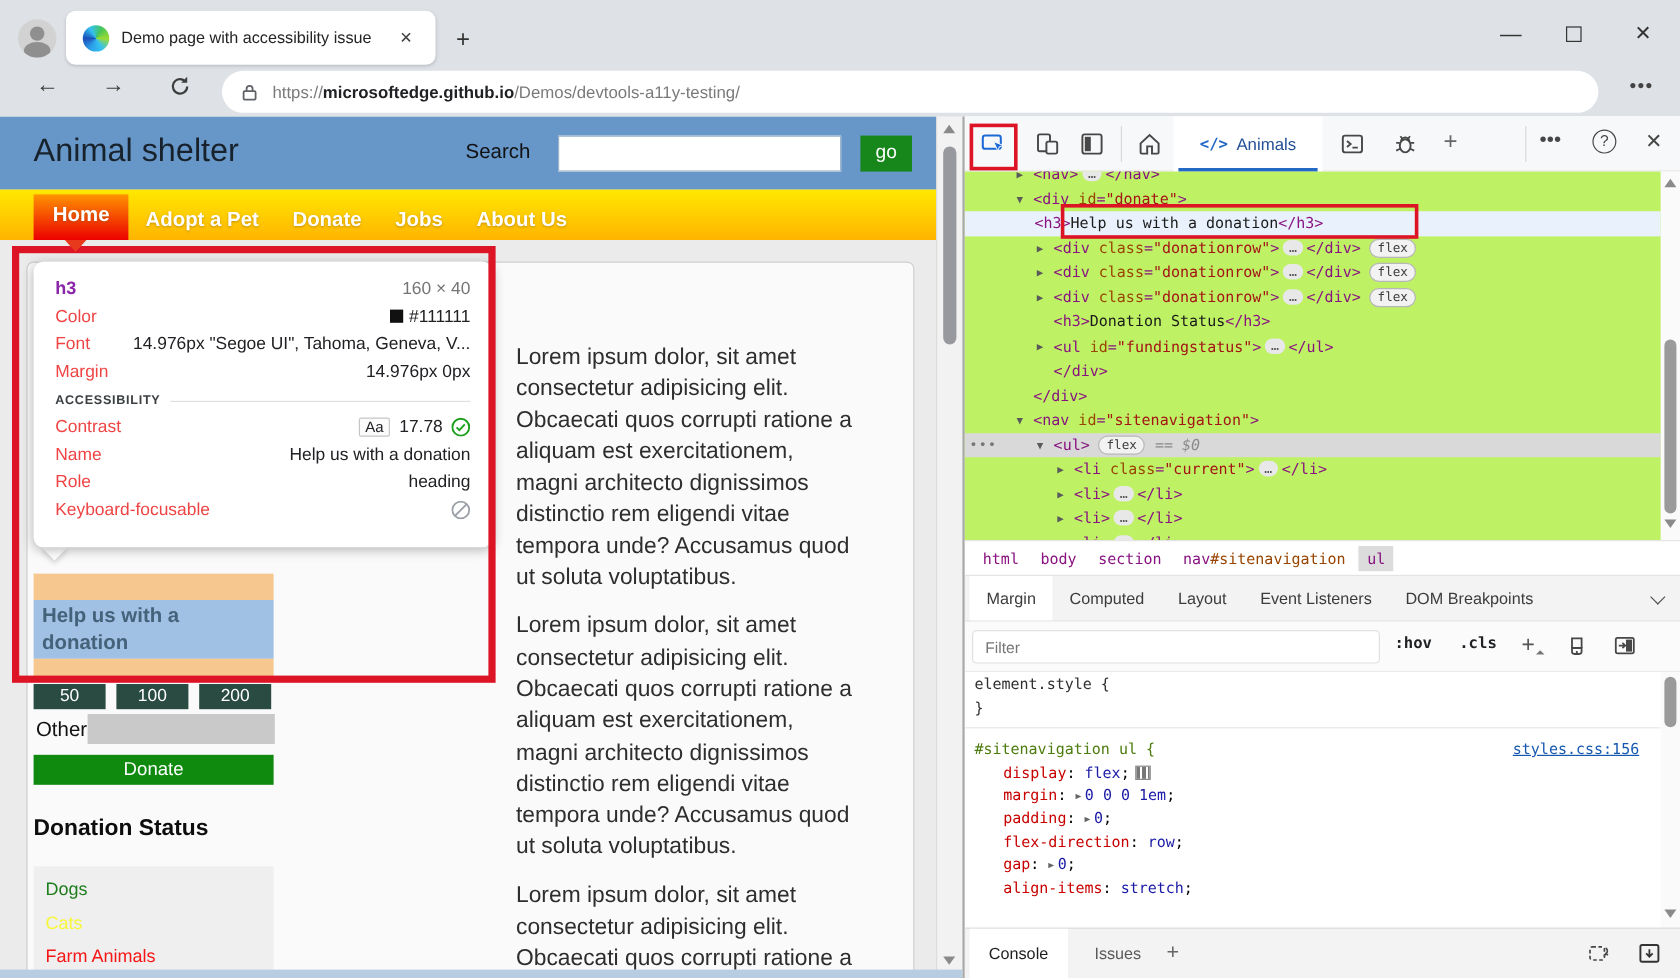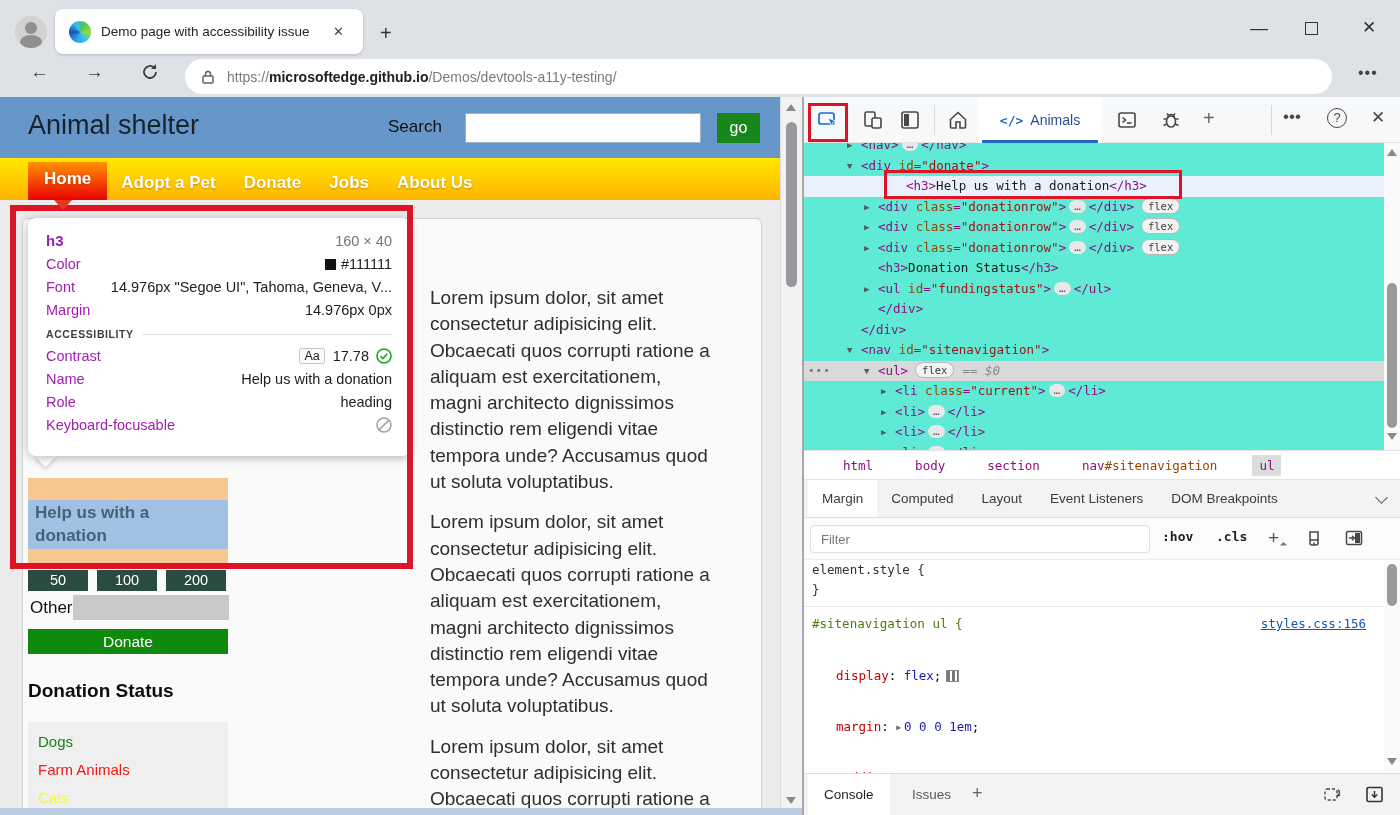--- a/index.html
+++ b/index.html
@@ -41,21 +41,21 @@
   #content-card { position:absolute; left:22px; top:121px; width:740px; height:700px; background:#fafafa; border:1px solid #cfcfcf; border-radius:6px; }
 
   
   #lorem { position:absolute; left:430px; top:188px; width:287px; font-size:19px; line-height:26.3px; color:#2e2e2e; }
   #lorem p { margin-bottom:14px; }
 
   
   #tooltip { position:absolute; left:28px; top:121px; width:382px; height:238px; background:#fff; border-radius:8px; box-shadow:0 2px 10px rgba(0,0,0,.28); padding:14px 18px 10px 18px; z-index:20; font-size:14.5px; color:#202124; }
   #tooltip-caret { position:absolute; left:38px; top:352px; width:15px; height:15px; background:#fff; transform:rotate(45deg); box-shadow:2px 2px 4px rgba(0,0,0,.15); z-index:19; }
   .tt-row { display:flex; justify-content:space-between; align-items:center; margin-bottom:7px; }
-  .tt-label { color:#a21caf; }
+  .tt-label { color:#ef4444; }
   .tt-value { color:#202124; text-align:right; }
   #tt-tag { color:#8a26a9; font-weight:700; font-size:15px; }
   #tt-dims { color:#757575; }
   .swatch { display:inline-block; width:11px; height:11px; background:#111; margin-right:5px; vertical-align:-1px; }
   #tt-a11y { display:flex; align-items:center; gap:8px; margin:10px 0 8px; }
   #tt-a11y span { font-size:10.5px; letter-spacing:.6px; color:#3c4043; font-weight:700; }
   #tt-a11y i { flex:1; height:1px; background:#e0e0e0; }
   .aa-chip { border:1px solid #c6c6c6; background:#fbfbfb; border-radius:2px; font-size:12.5px; padding:0 4px; margin-right:8px; color:#202124; }
   .tt-contrast-right { display:flex; align-items:center; }
   .ok-icon, .no-icon { width:16px; height:16px; margin-left:7px; }
@@ -96,21 +96,21 @@
   .dt-icon { position:absolute; top:12px; width:22px; height:22px; }
   .dt-sep { position:absolute; top:8px; width:1px; height:30px; background:#d9d9d9; }
   #elements-tab { position:absolute; left:174px; top:0; width:124px; height:46px; background:#fff; display:flex; align-items:center; justify-content:center; gap:7px; }
   #elements-tab::after { content:""; position:absolute; left:4px; right:4px; bottom:0; height:3px; background:#2368c6; }
   #elements-icon { font-family:"DejaVu Sans Mono",monospace; font-size:13px; color:#2368c6; font-weight:700; }
   #elements-label { font-size:14px; color:#234f96; }
   .glyph-btn { position:absolute; top:10px; font-size:17px; color:#474747; }
   #dt-help { top:11px; width:20px; height:20px; border:1.6px solid #474747; border-radius:50%; font-size:13px; text-align:center; line-height:17px; }
 
   
-  #dom-tree { position:absolute; left:0; top:46px; width:580px; height:307px; overflow:hidden; font-family:"DejaVu Sans Mono",monospace; font-size:12.5px; background:#5eead4; }
+  #dom-tree { position:absolute; left:0; top:46px; width:580px; height:307px; overflow:hidden; font-family:"DejaVu Sans Mono",monospace; font-size:12.5px; background:#bef264; }
   #dom-rows { position:relative; top:-8px; }
   .dom-row { height:20.5px; line-height:20.5px; white-space:nowrap; position:relative; }
   .dom-row.sel { background:#d9d9d9; }
   .dom-row.hl { background:#e9f2fc; }
   .arrow { display:inline-block; width:14px; font-size:9px; color:#5a5a5a; vertical-align:1px; }
   .seg-tag { color:#881280; }
   .seg-attr { color:#994500; }
   .seg-pun { color:#881280; }
   .seg-val { color:#a31515; }
   .seg-txt { color:#1a1a1a; }
@@ -118,21 +118,21 @@
   .flex-badge { display:inline-block; border:1px solid #b8b8b8; background:#f2f2f2; border-radius:8px; color:#3c3c3c; padding:0 6px; font-size:10.5px; line-height:14px; margin-left:7px; vertical-align:1px; }
   .eq-dollar { color:#8a8a8a; font-style:italic; margin-left:8px; }
   .gutter-dots { position:absolute; left:4px; top:0; color:#777; font-size:11px; letter-spacing:1px; }
   #dom-scroll { position:absolute; left:580px; top:46px; width:16px; height:307px; background:#fafafa; }
   #dom-scroll .tri-up { position:absolute; left:3px; top:6px; }
   #dom-scroll .thumb { position:absolute; left:3px; top:140px; width:10px; height:145px; background:#9a9a9a; border-radius:5px; }
   #dom-scroll .tri-down { position:absolute; left:3px; top:290px; }
 
   
   #crumbs { position:absolute; left:0; top:353px; width:596px; height:30px; background:#fff; border-top:1px solid #e4e4e4; border-bottom:1px solid #e4e4e4; font-family:"DejaVu Sans Mono",monospace; font-size:12.5px; display:flex; align-items:center; padding-left:8px; gap:4px; }
-  .crumb { color:#881280; padding:3px 7px;margin-left:24px; }
+  .crumb { color:#881280; padding:3px 7px; }
   .crumb .idp { color:#994500; }
   .crumb.active { background:#dcdcdc; }
 
   
   #panel-tabs { position:absolute; left:0; top:383px; width:596px; height:38px; background:#f3f3f3; border-bottom:1px solid #e0e0e0; display:flex; align-items:stretch; padding-left:4px; }
   .ptab { font-size:13.5px; color:#3c3c3c; display:flex; align-items:center; padding:0 14px; }
   .ptab.active { background:#fff; }
   #ptab-chevron { position:absolute; right:14px; top:13px; width:9px; height:9px; border-right:1.8px solid #555; border-bottom:1.8px solid #555; transform:rotate(45deg); }
 
   
@@ -143,21 +143,21 @@
   #style-plus { position:absolute; left:464px; top:9px; font-size:19px; color:#555; }
   #style-plus::after { content:""; position:absolute; right:-7px; bottom:1px; border-left:5px solid transparent; border-top:5px solid #777; transform:rotate(-45deg); }
 
   
   #styles-pane { position:absolute; left:0; top:463px; width:580px; height:213px; background:#fff; font-family:"DejaVu Sans Mono",monospace; font-size:12.5px; overflow:hidden; }
   .style-line { line-height:20px; padding-left:8px; color:#303030; }
   #rule-divider { height:1px; background:#e7e7e7; margin:6px 0; }
   #rule-head { display:flex; justify-content:space-between; padding:0 18px 0 8px; line-height:22px; }
   #rule-selector { color:#4d7c0f; }
   #rule-link { color:#1558b0; text-decoration:underline; }
-  .prop-row { padding-left:32px; line-height:18.6px; white-space:nowrap;margin-top:32px; }
+  .prop-row { padding-left:32px; line-height:18.6px; white-space:nowrap; }
   .prop-name { color:#c80000; }
   .prop-val { color:#1a1aa6; }
   .prop-expand { display:inline-block; font-size:8px; color:#666; margin-right:3px; vertical-align:1px; }
   .flexedit-icon { display:inline-block; width:13px; height:12px; border:1px solid #888; margin-left:5px; vertical-align:-2px; background:repeating-linear-gradient(90deg,#777 0 3px,#fff 3px 5px); }
   #styles-scroll { position:absolute; left:580px; top:463px; width:16px; height:213px; background:#fafafa; }
   #styles-scroll .thumb { position:absolute; left:3px; top:4px; width:10px; height:42px; background:#9a9a9a; border-radius:5px; }
   #styles-scroll .tri-down { position:absolute; left:3px; top:198px; }
 
   
   #drawer { position:absolute; left:0; top:676px; width:604px; height:42px; background:#f3f3f3; border-top:1px solid #ddd; }
@@ -247,22 +247,22 @@
 
   <div id="other-row">
     <span id="other-label">Other</span>
     <input id="other-input" style="">
   </div>
 
   <div id="donate-btn">Donate</div>
   <div id="status-heading">Donation Status</div>
   <div id="status-panel">
       <div style="color: rgb(30, 126, 30);">Dogs</div>
+      <div style="color: rgb(247, 247, 58);">Cats</div>
       <div style="color: rgb(245, 22, 22);">Farm Animals</div>
-      <div style="color: rgb(247, 247, 58);">Cats</div>
     </div>
 
   <div id="tooltip-caret"></div>
   <div id="tooltip">
     <div class="tt-row">
       <span id="tt-tag">h3</span>
       <span id="tt-dims">160 × 40</span>
     </div>
     <div class="tt-row">
       <span class="tt-label">Color</span>
@@ -370,21 +370,21 @@
     <span class="dt-sep" style="left:467px"></span>
     <span class="glyph-btn" style="left:479px">•••</span>
     <span class="glyph-btn" id="dt-help" style="left:523px">?</span>
     <span class="glyph-btn" style="left:567px">✕</span>
   </div>
 
   <div id="dom-tree">
       <div id="dom-rows">
         <div class="dom-row" style="padding-left: 43px;"><span class="arrow">▶</span><span class="seg-tag">&lt;nav&gt;</span><span class="dots-pill">…</span><span class="seg-tag">&lt;/nav&gt;</span></div>
         <div class="dom-row" style="padding-left: 43px;"><span class="arrow">▼</span><span class="seg-tag">&lt;div</span><span class="seg-attr"> id</span><span class="seg-pun">=</span><span class="seg-val">"donate"</span><span class="seg-tag">&gt;</span></div>
-        <div class="dom-row hl" style="padding-left: 88px;"><span class="arrow"></span><span class="seg-tag">&lt;h3&gt;</span><span class="seg-txt">Help us with a donation</span><span class="seg-tag">&lt;/h3&gt;</span></div>
+        <div class="dom-row hl" style="padding-left: 44px;"><span class="arrow"></span><span class="seg-tag">&lt;h3&gt;</span><span class="seg-txt">Help us with a donation</span><span class="seg-tag">&lt;/h3&gt;</span></div>
         <div class="dom-row" style="padding-left: 60px;"><span class="arrow">▶</span><span class="seg-tag">&lt;div</span><span class="seg-attr"> class</span><span class="seg-pun">=</span><span class="seg-val">"donationrow"</span><span class="seg-tag">&gt;</span><span class="dots-pill">…</span><span class="seg-tag">&lt;/div&gt;</span><span class="flex-badge">flex</span></div>
         <div class="dom-row" style="padding-left: 60px;"><span class="arrow">▶</span><span class="seg-tag">&lt;div</span><span class="seg-attr"> class</span><span class="seg-pun">=</span><span class="seg-val">"donationrow"</span><span class="seg-tag">&gt;</span><span class="dots-pill">…</span><span class="seg-tag">&lt;/div&gt;</span><span class="flex-badge">flex</span></div>
         <div class="dom-row" style="padding-left: 60px;"><span class="arrow">▶</span><span class="seg-tag">&lt;div</span><span class="seg-attr"> class</span><span class="seg-pun">=</span><span class="seg-val">"donationrow"</span><span class="seg-tag">&gt;</span><span class="dots-pill">…</span><span class="seg-tag">&lt;/div&gt;</span><span class="flex-badge">flex</span></div>
         <div class="dom-row" style="padding-left: 60px;"><span class="arrow"></span><span class="seg-tag">&lt;h3&gt;</span><span class="seg-txt">Donation Status</span><span class="seg-tag">&lt;/h3&gt;</span></div>
         <div class="dom-row" style="padding-left: 60px;"><span class="arrow">▶</span><span class="seg-tag">&lt;ul</span><span class="seg-attr"> id</span><span class="seg-pun">=</span><span class="seg-val">"fundingstatus"</span><span class="seg-tag">&gt;</span><span class="dots-pill">…</span><span class="seg-tag">&lt;/ul&gt;</span></div>
         <div class="dom-row" style="padding-left: 60px;"><span class="arrow"></span><span class="seg-tag">&lt;/div&gt;</span></div>
         <div class="dom-row" style="padding-left: 43px;"><span class="arrow"></span><span class="seg-tag">&lt;/div&gt;</span></div>
         <div class="dom-row" style="padding-left: 43px;"><span class="arrow">▼</span><span class="seg-tag">&lt;nav</span><span class="seg-attr"> id</span><span class="seg-pun">=</span><span class="seg-val">"sitenavigation"</span><span class="seg-tag">&gt;</span></div>
         <div class="dom-row sel" style="padding-left: 60px;"><span class="gutter-dots">•••</span><span class="arrow">▼</span><span class="seg-tag">&lt;ul&gt;</span><span class="flex-badge">flex</span><span class="eq-dollar">== $0</span></div>
         <div class="dom-row" style="padding-left: 77px;"><span class="arrow">▶</span><span class="seg-tag">&lt;li</span><span class="seg-attr"> class</span><span class="seg-pun">=</span><span class="seg-val">"current"</span><span class="seg-tag">&gt;</span><span class="dots-pill">…</span><span class="seg-tag">&lt;/li&gt;</span></div>

